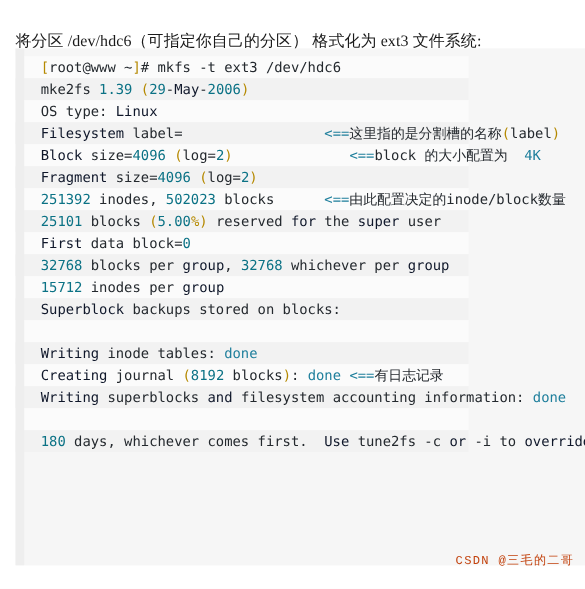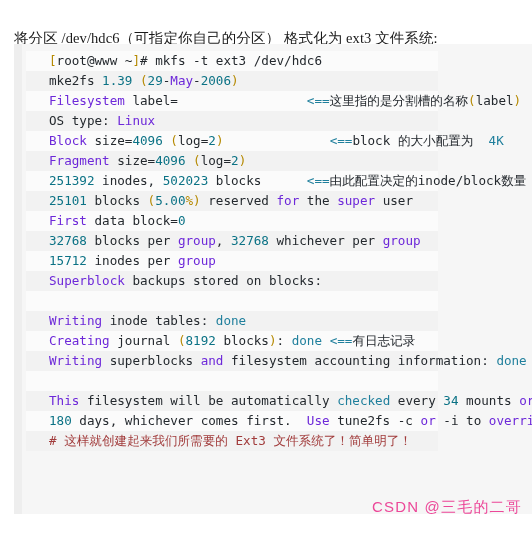--- a/index.html
+++ b/index.html
@@ -66,91 +66,88 @@
     top: 0;
     width: 518px;
     height: 470px;
   }
 
   .code-lines {
     position: absolute;
     left: 0;
     top: 7px;
     width: 412px;
-    margin-left: 12px;
   }
 
   .ln {
     position: relative;
     height: 20px;
     line-height: 20px;
     padding-left: 23px;
     font-family: "DejaVu Sans Mono", "Liberation Mono", monospace;
     font-size: 12.6px;
     color: #24292e;
     white-space: pre;
     letter-spacing: 0px;
     background: #f2f2f2;
   }
   .ln:nth-child(odd) {
     background: #fbfbfb;
   }
 
   
-  .kw   { color: #6d28d9; }          
+  .kw   { color: #0f172a; }          
   .num  { color: #0b7285; }          
   .str  { color: #1f7f9c; }          
   .op   { color: #b58900; }          
   .cmt  { color: #a13b3b; }          
   .zh   { color: #24292e; }          
   .pl   { color: #24292e; }          
 
   
   .watermark {
     position: absolute;
     right: 10px;
     bottom: 18px;
-    font-family: Liberation Sans, sans-serif;
-    font-size: 15px;
-    color: #ec4899;
+    font-family: Liberation Mono, monospace;
+    font-size: 11px;
+    color: #c2410c;
     letter-spacing: 1.2px;
     white-space: nowrap;
     user-select: none;
     z-index: 5;
   }
 </style>
 </head>
 <body>
 
 <div class="page">
 
   <p class="intro">将分区 /dev/hdc6（可指定你自己的分区） 格式化为 ext3 文件系统:</p>
 
   <div class="codeblock">
     <div class="code-scroll">
       <div class="code-lines" id="code-lines">
           <div class="ln"><span class="op">[</span><span class="pl">root@www ~</span><span class="op">]</span><span class="pl"># mkfs -t ext3 /dev/hdc6</span></div>
           <div class="ln"><span class="pl">mke2fs </span><span class="num">1.39</span><span class="op"> (</span><span class="num">29</span><span class="pl">-</span><span class="kw">May</span><span class="pl">-</span><span class="num">2006</span><span class="op">)</span></div>
+          <div class="ln"><span class="pl">OS type: </span><span class="kw">Linux</span></div>
           <div class="ln"><span class="kw">Filesystem</span><span class="pl"> label=</span><span class="pl">                 </span><span class="str">&lt;==</span><span class="zh">这里指的是分割槽的名称</span><span class="op">(</span><span class="pl">label</span><span class="op">)</span></div>
-          <div class="ln"><span class="pl">OS type: </span><span class="kw">Linux</span></div>
           <div class="ln"><span class="kw">Block</span><span class="pl"> size=</span><span class="num">4096</span><span class="op"> (</span><span class="pl">log</span><span class="pl">=</span><span class="num">2</span><span class="op">)</span><span class="pl">              </span><span class="str">&lt;==</span><span class="zh">block </span><span class="zh">的大小配置为</span><span class="pl">  </span><span class="str">4K</span></div>
           <div class="ln"><span class="kw">Fragment</span><span class="pl"> size=</span><span class="num">4096</span><span class="op"> (</span><span class="pl">log</span><span class="pl">=</span><span class="num">2</span><span class="op">)</span></div>
           <div class="ln"><span class="num">251392</span><span class="pl"> inodes, </span><span class="num">502023</span><span class="pl"> blocks</span><span class="pl">      </span><span class="str">&lt;==</span><span class="zh">由此配置决定的inode/block数量</span></div>
           <div class="ln"><span class="num">25101</span><span class="pl"> blocks </span><span class="op">(</span><span class="num">5.00</span><span class="op">%)</span><span class="pl"> reserved </span><span class="kw">for</span><span class="pl"> the </span><span class="kw">super</span><span class="pl"> user</span></div>
           <div class="ln"><span class="kw">First</span><span class="pl"> data block=</span><span class="num">0</span></div>
           <div class="ln"><span class="num">32768</span><span class="pl"> blocks per </span><span class="kw">group</span><span class="pl">, </span><span class="num">32768</span><span class="pl"> whichever per </span><span class="kw">group</span></div>
           <div class="ln"><span class="num">15712</span><span class="pl"> inodes per </span><span class="kw">group</span></div>
           <div class="ln"><span class="kw">Superblock</span><span class="pl"> backups stored on blocks:</span></div>
           <div class="ln">&nbsp;</div>
           <div class="ln"><span class="kw">Writing</span><span class="pl"> inode tables: </span><span class="str">done</span></div>
           <div class="ln"><span class="kw">Creating</span><span class="pl"> journal </span><span class="op">(</span><span class="num">8192</span><span class="pl"> blocks</span><span class="op">)</span><span class="pl">: </span><span class="str">done</span><span class="pl"> </span><span class="str">&lt;==</span><span class="zh">有日志记录</span></div>
           <div class="ln"><span class="kw">Writing</span><span class="pl"> superblocks </span><span class="kw">and</span><span class="pl"> filesystem accounting information: </span><span class="str">done</span></div>
           <div class="ln">&nbsp;</div>
-          <div class="ln"><span class="kw">This</span><span class="pl"> filesystem will be automatically </span><span class="str">checked</span><span class="pl"> every </span><span class="num">34</span><span class="pl"> mounts </span><span class="kw">or</span></div>
           <div class="ln"><span class="num">180</span><span class="pl"> days, whichever comes first.  </span><span class="kw">Use</span><span class="pl"> tune2fs -c </span><span class="kw">or</span><span class="pl"> -i to </span><span class="kw">override</span></div>
-          <div class="ln"><span class="cmt"># 这样就创建起来我们所需要的 Ext3 文件系统了！简单明了！</span></div>
         </div>
     </div>
   </div>
 
   <div class="watermark">CSDN @三毛的二哥</div>
 
 </div>
 
 </body></html>

